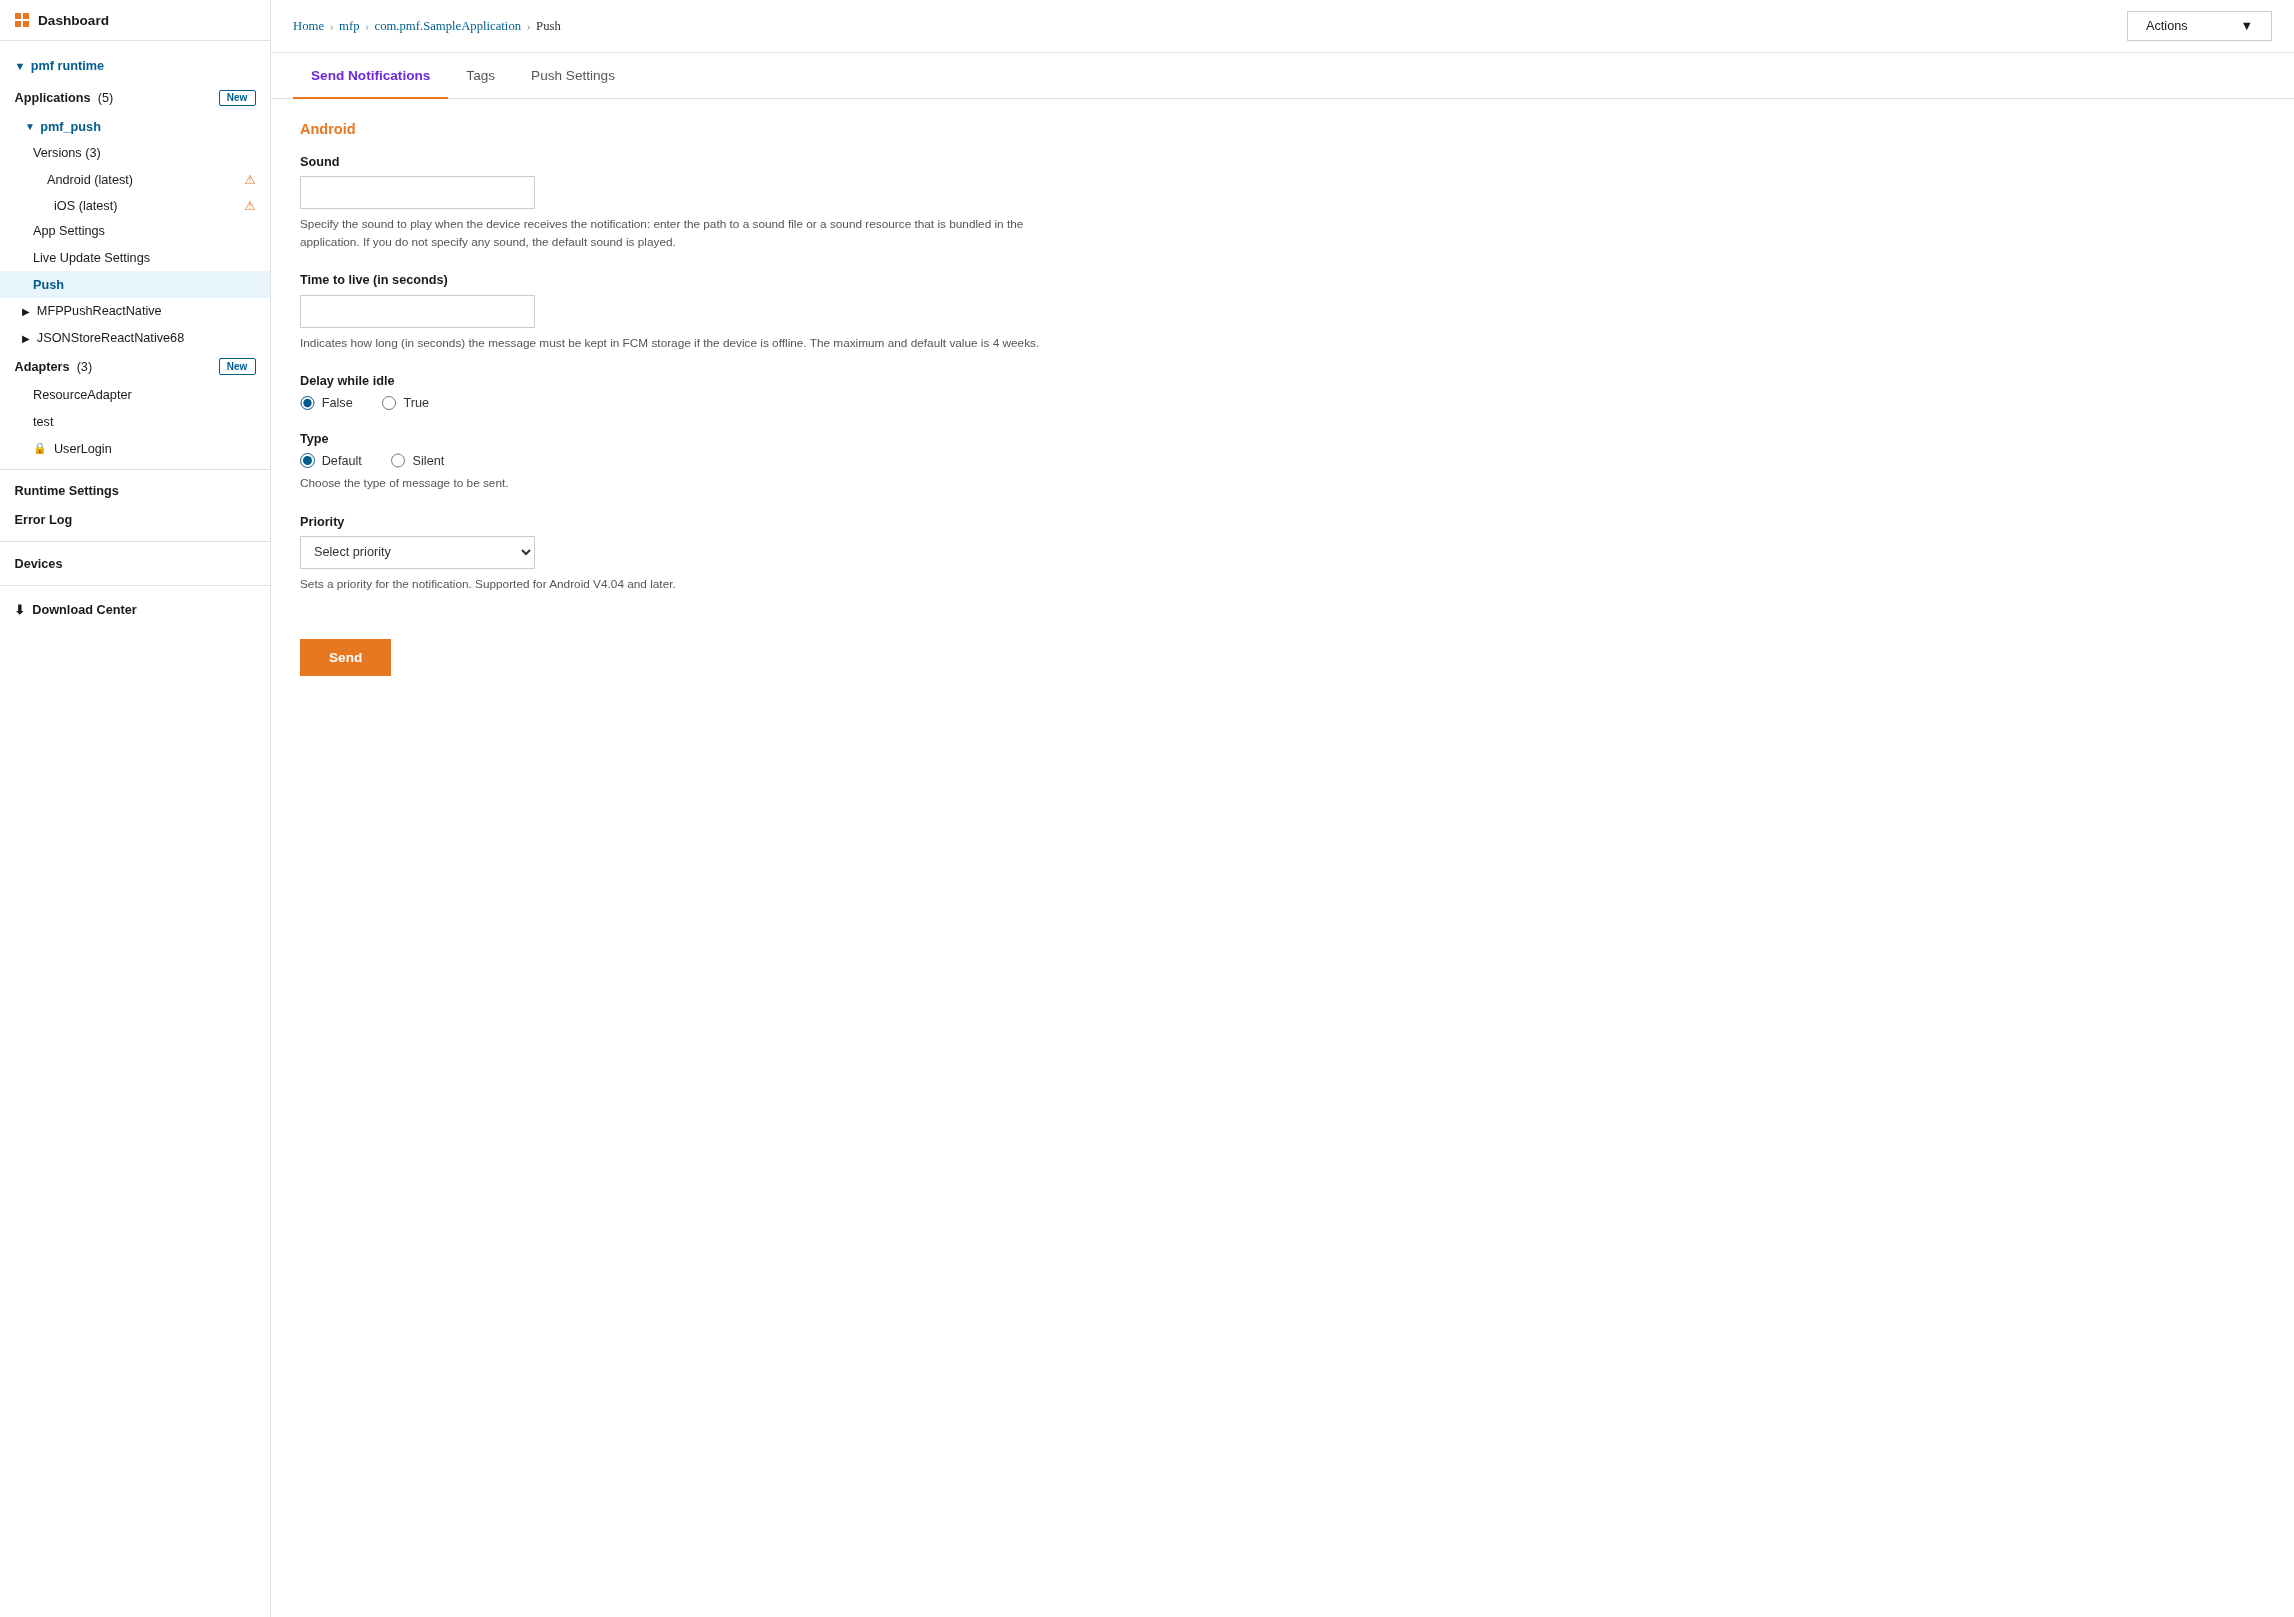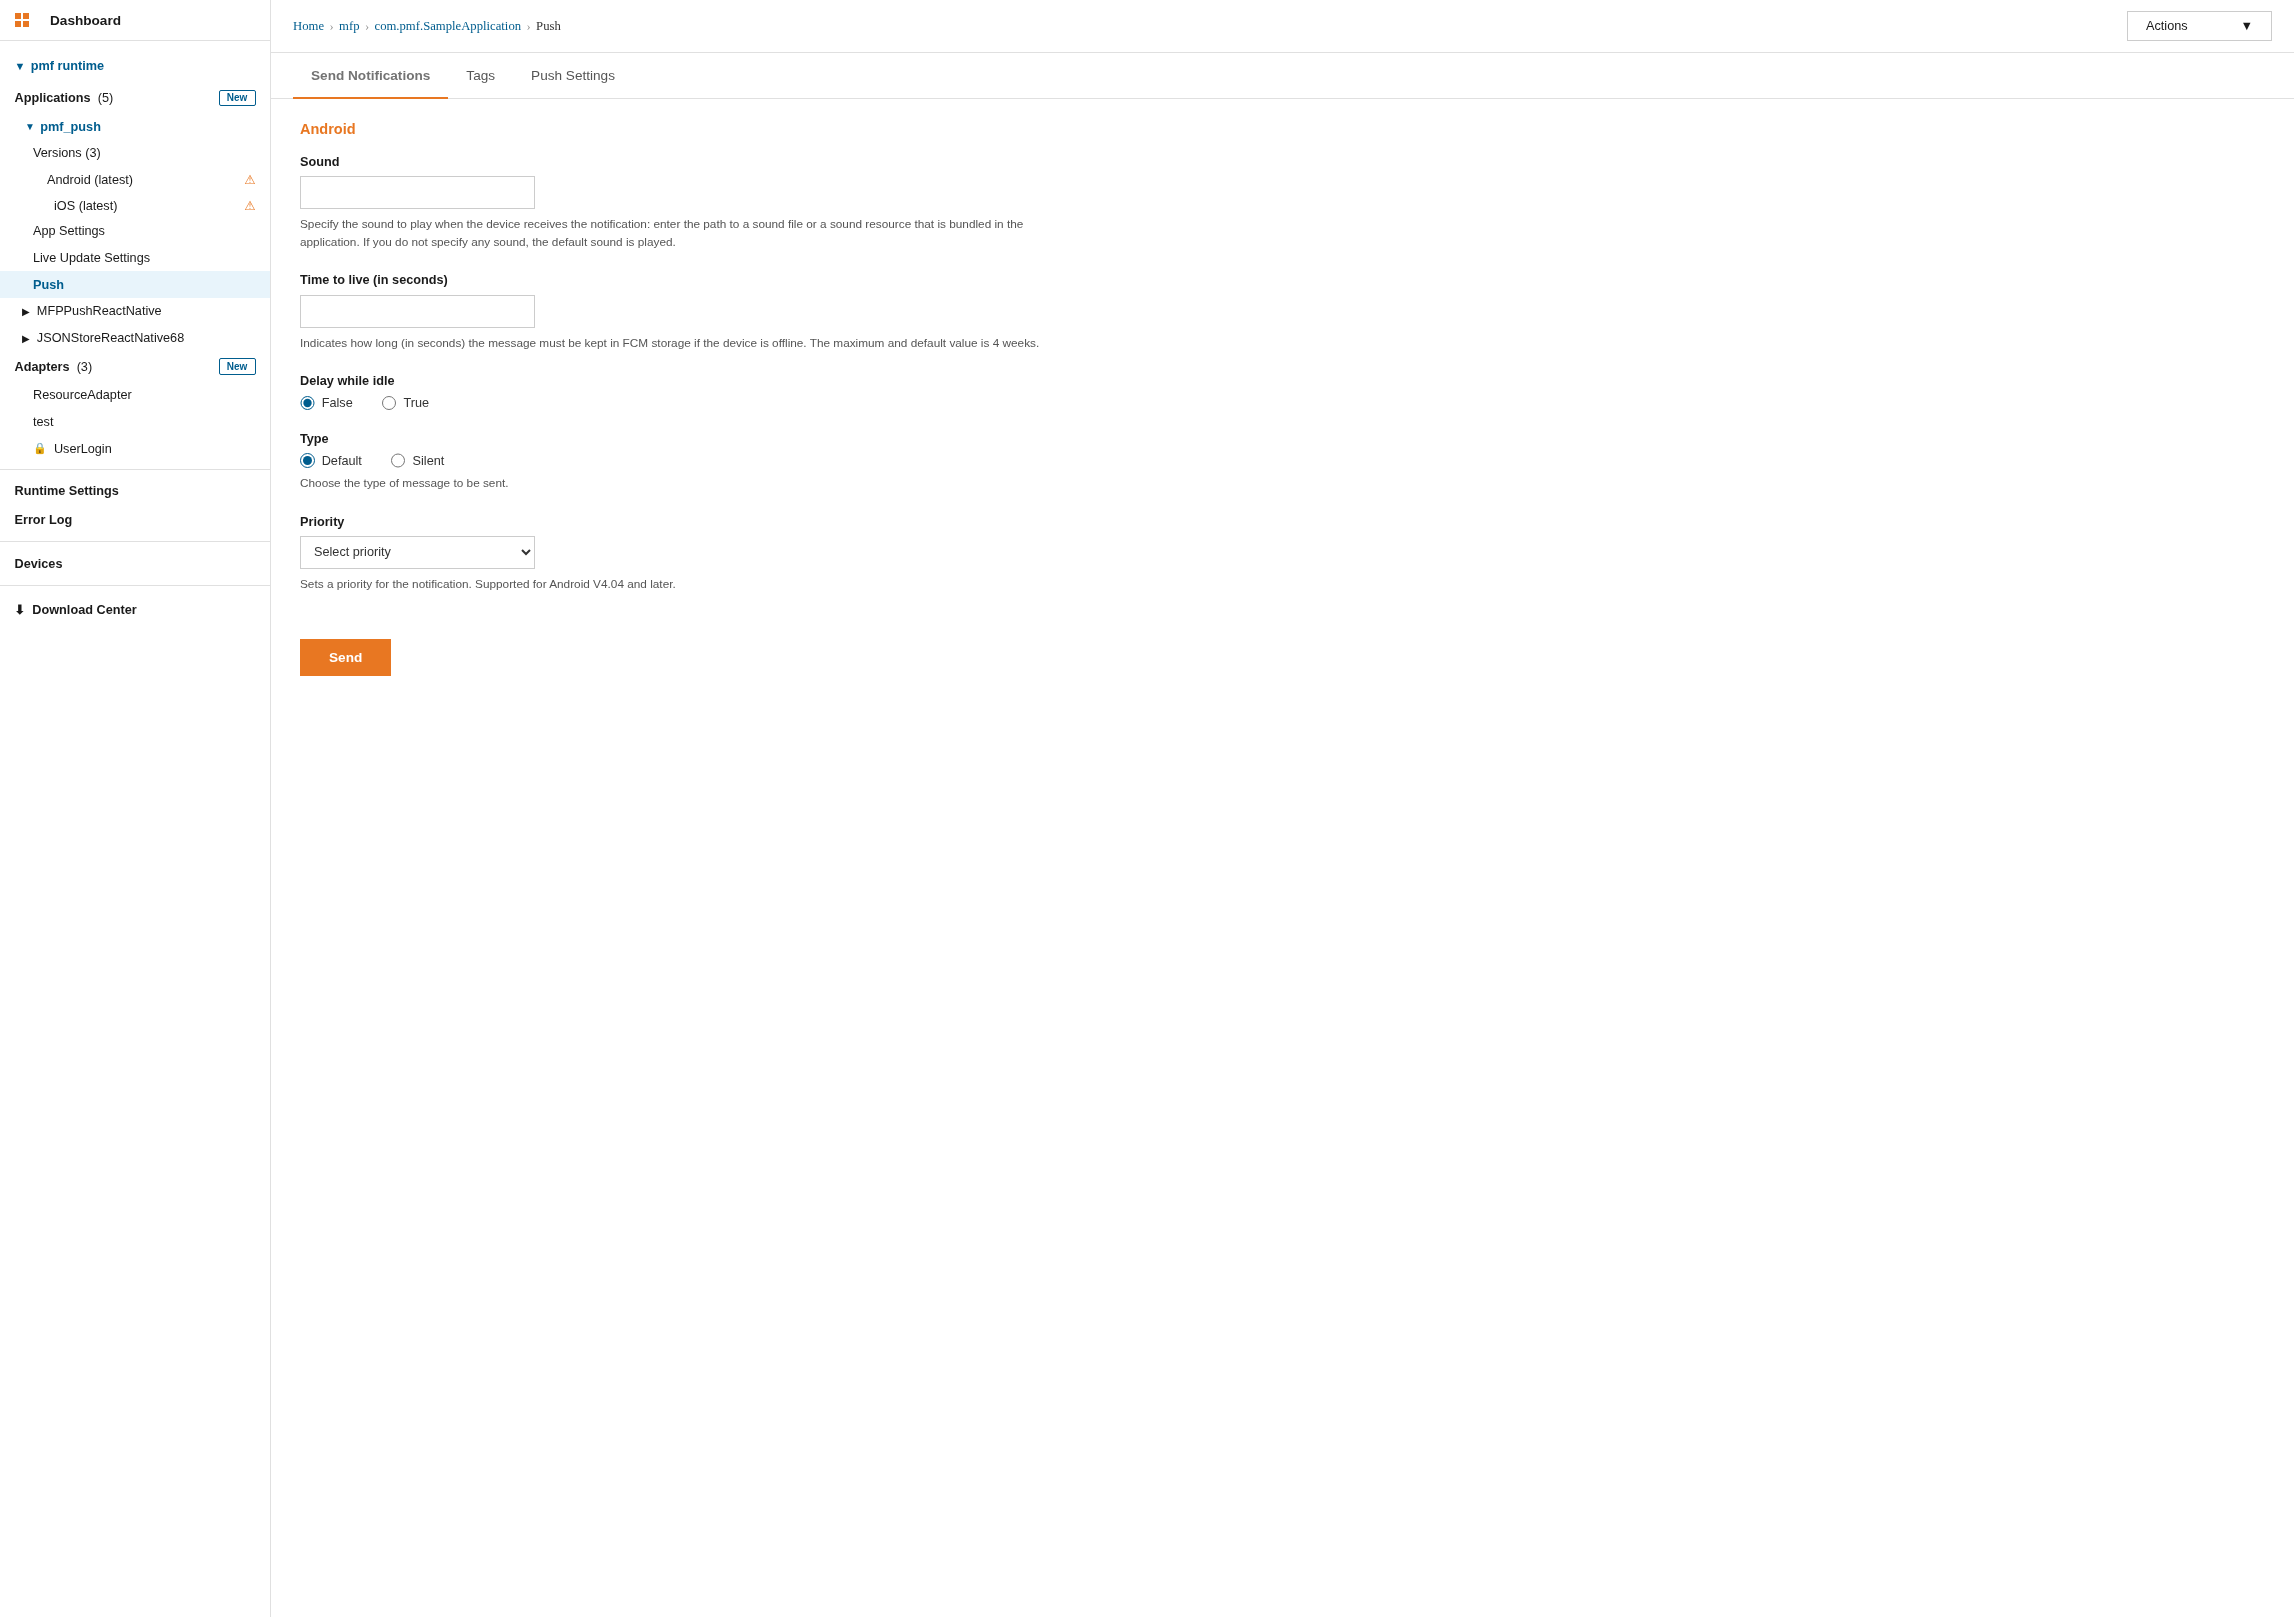--- a/index.html
+++ b/index.html
@@ -1,20 +1,20 @@
 <!DOCTYPE html>
 <html style="font-size:14.5px"><head>
   <meta charset="utf-8">
   <style>
     * { box-sizing: border-box; margin: 0; padding: 0; }
     body { font-family: -apple-system, BlinkMacSystemFont, 'Segoe UI', Arial, sans-serif; font-size: 12.7px; color: #333; background: #fff; display: flex; height: 100vh; overflow: hidden; }
 
     
     .sidebar { width: 271px; min-width: 271px; background: #fff; border-right: 0.9px solid #e0e0e0; display: flex; flex-direction: column; overflow-y: auto; }
-    .sidebar-header { padding: 12.7px 14.5px; border-bottom: 0.9px solid #e0e0e0; display: flex; align-items: flex-start; gap: 21px; }
+    .sidebar-header { padding: 12.7px 14.5px; border-bottom: 0.9px solid #e0e0e0; display: flex; align-items: flex-start; gap: 9px; }
     .dashboard-icon { display: grid; grid-template-columns: 1fr 1fr; gap: 1.8px; width: 14.5px; height: 14.5px; }
     .dashboard-icon span { background: #e87722; display: block; }
     .sidebar-header-title { font-weight: 700; font-size: 13.6px; color: #1a1a1a; }
     .sidebar-section { padding: 11px 14.5px; }
     .sidebar-runtime { display: flex; align-items: center; gap: 5.4px; color: #005d8e; font-weight: 600; font-size: 12.7px; cursor: pointer; }
     .chevron-down { font-size: 11px; color: #005d8e; }
     .sidebar-group-label { display: flex; align-items: center; justify-content: space-between; padding: 7.2px 14.5px; font-weight: 700; font-size: 12.7px; color: #1a1a1a; }
     .badge-new { border: 0.9px solid #005d8e; color: #005d8e; font-size: 10px; padding: 1.8px 7.2px; border-radius: 2px; font-weight: 600; cursor: pointer; }
     .sidebar-item { padding: 6.3px 14.5px 6.3px 22px; color: #1a1a1a; cursor: pointer; font-size: 12.7px; display: flex; align-items: center; justify-content: space-between; }
     .sidebar-item.active { background: #e8f4fb; color: #005d8e; font-weight: 600; }
@@ -33,21 +33,21 @@
     .breadcrumb { display: flex; align-items: center; gap: 5.4px; font-size: 12.7px; color: #005d8e; font-family: Liberation Serif, serif; }
     .breadcrumb-sep { color: #999; }
     .breadcrumb-item { color: #005d8e; cursor: pointer; }
     .breadcrumb-current { color: #333; }
     .actions-btn { display: flex; align-items: center; gap: 7.2px; border: 0.9px solid #ccc; background: #fff; padding: 7.2px 18px; font-size: 12.7px; cursor: pointer; color: #1a1a1a; min-width: 145px; justify-content: space-between; }
 
     
     .content { flex: 1; overflow-y: auto; padding: 0; }
     .tabs { display: flex; align-items: center; padding: 0 22px; border-bottom: 1.8px solid #e0e0e0; }
     .tab { padding: 14.5px 18px; font-size: 13.6px; cursor: pointer; color: #555; border-bottom: 2.7px solid transparent; margin-bottom: -1.8px; white-space: nowrap; }
-    .tab.active { color: #737373; border-bottom: 2.7px solid #e87722; font-weight: 600; }
+    .tab.active { color: #6d28d9; border-bottom: 2.7px solid #e87722; font-weight: 600; }
 
     .form-area { padding: 22px 29px; max-width: 814px; }
     .section-title { font-size: 14.5px; font-weight: 700; color: #e87722; margin-bottom: 18px; }
 
     .form-group { margin-bottom: 22px; }
     .form-label { font-weight: 700; font-size: 12.7px; color: #1a1a1a; margin-bottom: 7.2px; display: block; }
     .form-input { width: 235px; height: 33px; border: 0.9px solid #ccc; padding: 5.4px 9px; font-size: 12.7px; color: #333; outline: none; }
     .form-hint { font-size: 11.8px; color: #555; margin-top: 7.2px; line-height: 1.5; max-width: 778px; }
     .form-hint strong { font-weight: 700; color: #1a1a1a; }
 

